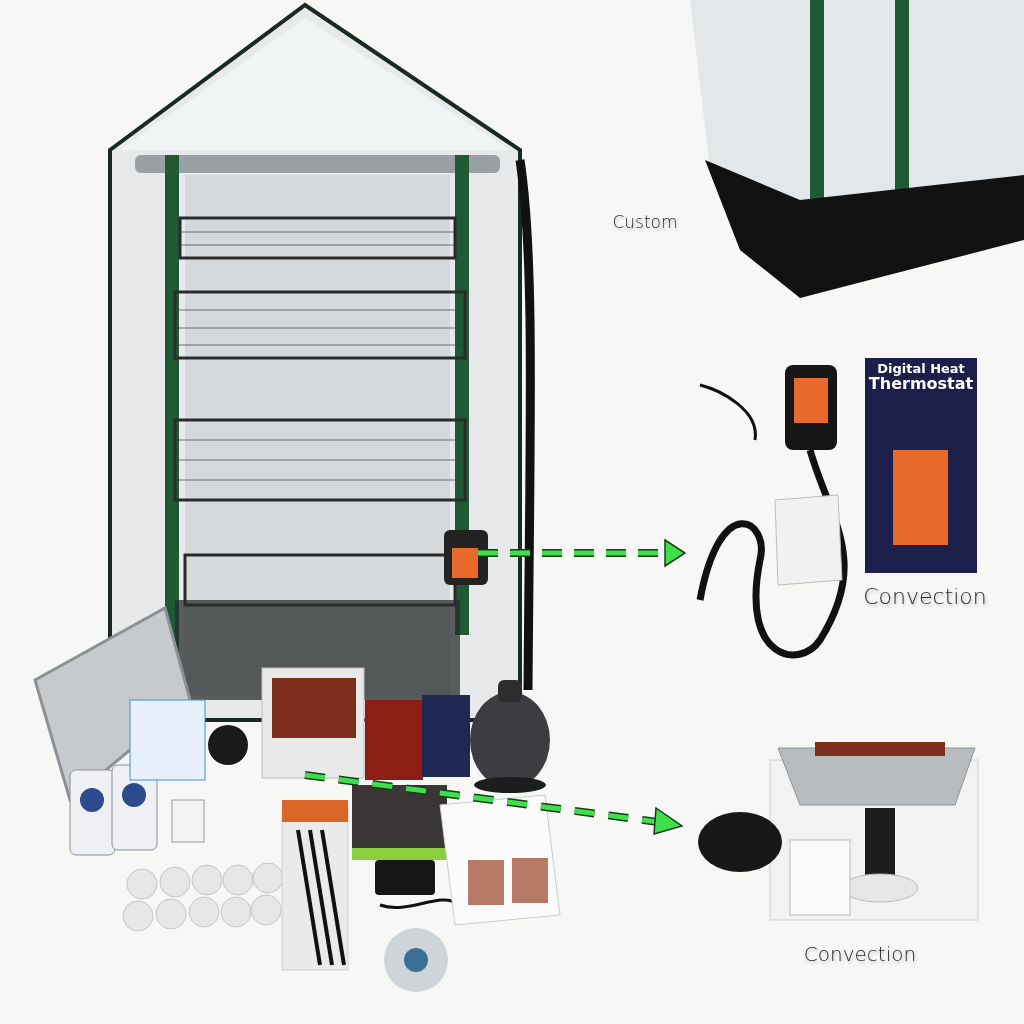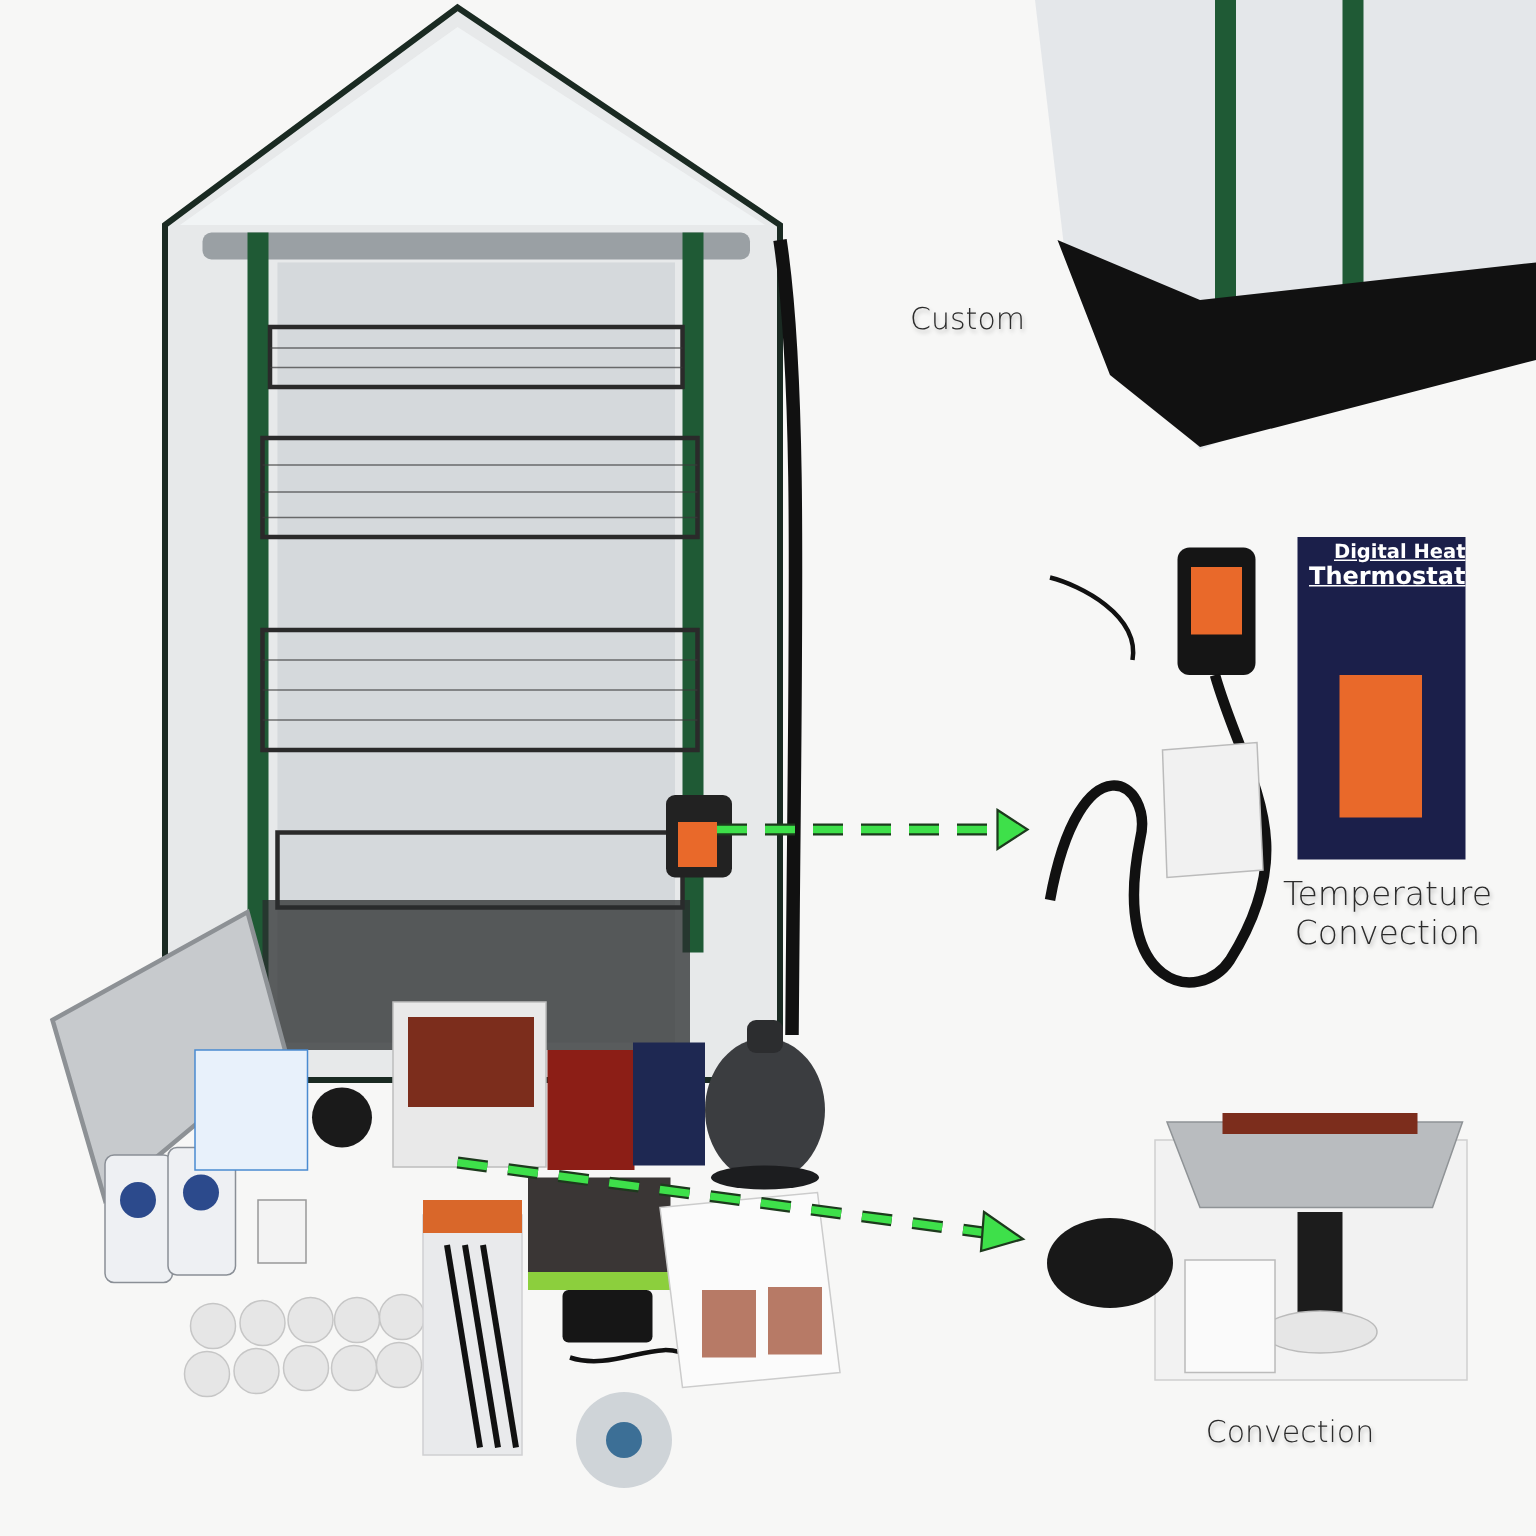--- a/index.html
+++ b/index.html
@@ -2,21 +2,21 @@
 <html><head>
 <meta charset="utf-8">
 <style>
   html, body { margin:0; padding:0; }
   body { width:1024px; height:1024px; background:#f7f7f6; position:relative; overflow:hidden;
          font-family:"DejaVu Sans", "Liberation Sans", sans-serif; }
   .label { position:absolute; color:#2b2b2b; text-align:center; font-weight:300;
            text-shadow: 1px 2px 3px rgba(0,0,0,0.25); line-height:1.2; }
   .label span { display:block; }
   svg { position:absolute; left:0; top:0; }
-  .box-title { position:absolute; color:#fff; font-weight:bold; line-height:1.05; text-align:right;text-decoration:underline; }
+  .box-title { position:absolute; color:#fff; font-weight:bold; line-height:1.05; text-align:center; }
 </style>
 </head>
 <body>
 
 <svg width="1024" height="1024">
 
   <polygon points="110,150 305,5 520,150 520,720 110,720" fill="#dfe3e6" fill-opacity="0.7" stroke="#1a2a22" stroke-width="4"></polygon>
 
   <polygon points="120,150 305,18 510,150" fill="#f4f6f8" fill-opacity="0.8"></polygon>
 
@@ -151,24 +151,23 @@
     <line x1="478" y1="553" x2="665" y2="553" stroke="#3ee04a" stroke-width="5" stroke-dasharray="20 12"></line>
     <polygon points="665,540 685,553 665,566" fill="#3ee04a" stroke="#1d3a1d" stroke-width="1.5"></polygon>
   </g>
   <g>
     <line x1="305" y1="775" x2="658" y2="822" stroke="#1d3a1d" stroke-width="8" stroke-dasharray="20 14"></line>
     <line x1="305" y1="775" x2="658" y2="822" stroke="#3ee04a" stroke-width="5" stroke-dasharray="20 14"></line>
     <polygon points="656,808 682,826 654,834" fill="#3ee04a" stroke="#1d3a1d" stroke-width="1.5"></polygon>
   </g>
 </svg>
 
-<div class="label" style="left:535px; top:200px; width:220px; font-size:20px;">
+<div class="label" style="left:535px; top:212px; width:220px; font-size:17px;">
   <span>Custom</span>
 </div>
 
 <div class="label" style="left:840px; top:584px; width:170px; font-size:22px;">
-  <span>Temperature</span>
   <span>Convection</span>
 </div>
 
 <div class="label" style="left:700px; top:942px; width:320px; font-size:20px;">
   <span>Convection</span>
 </div>
 
 </body></html>

